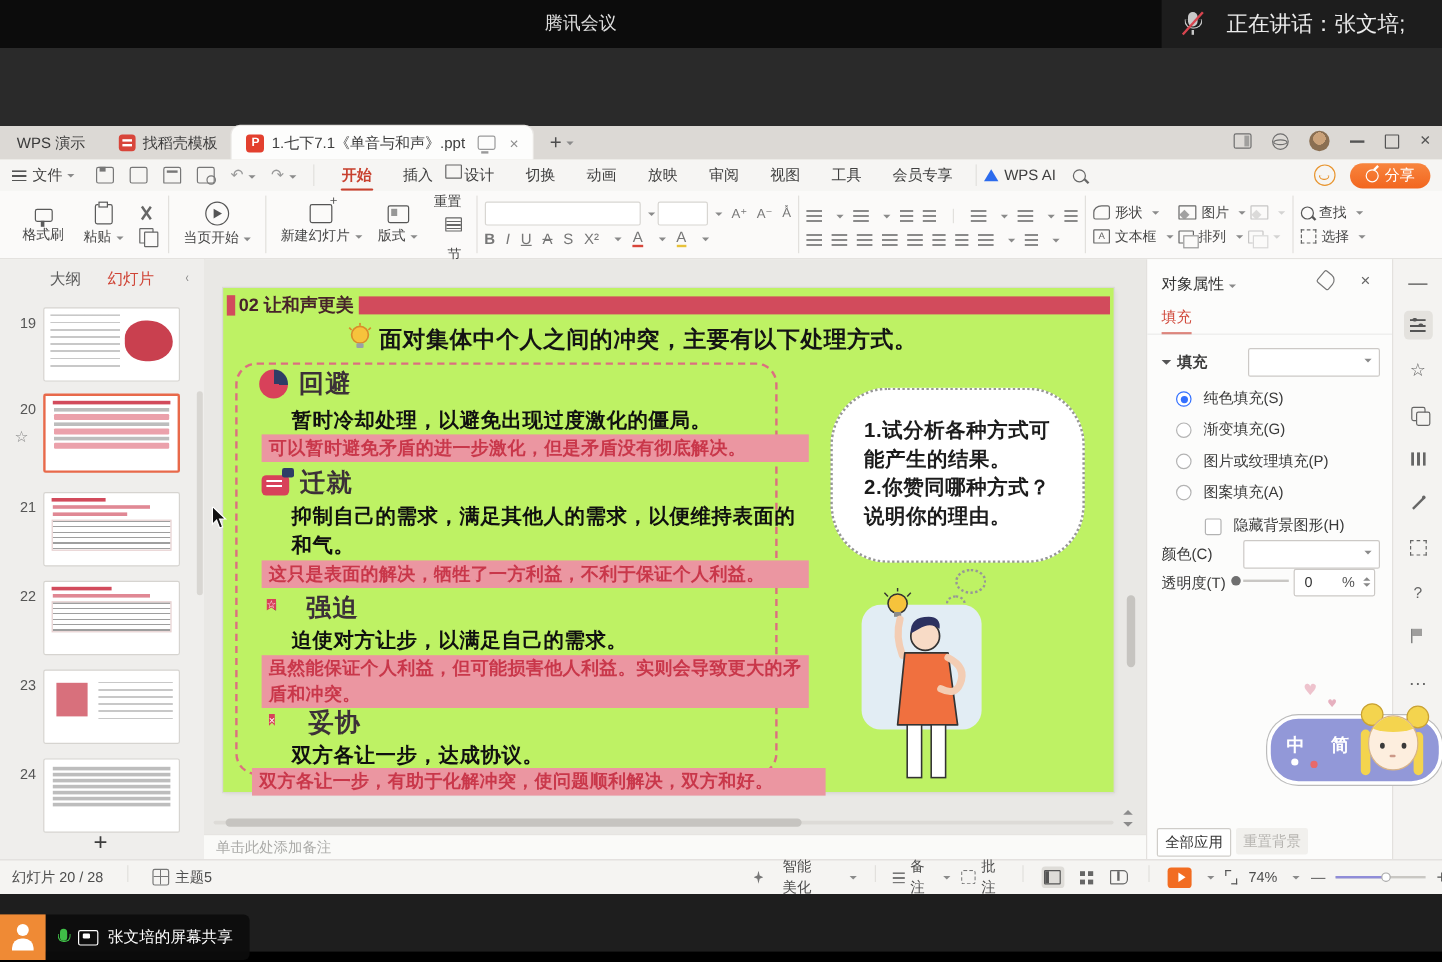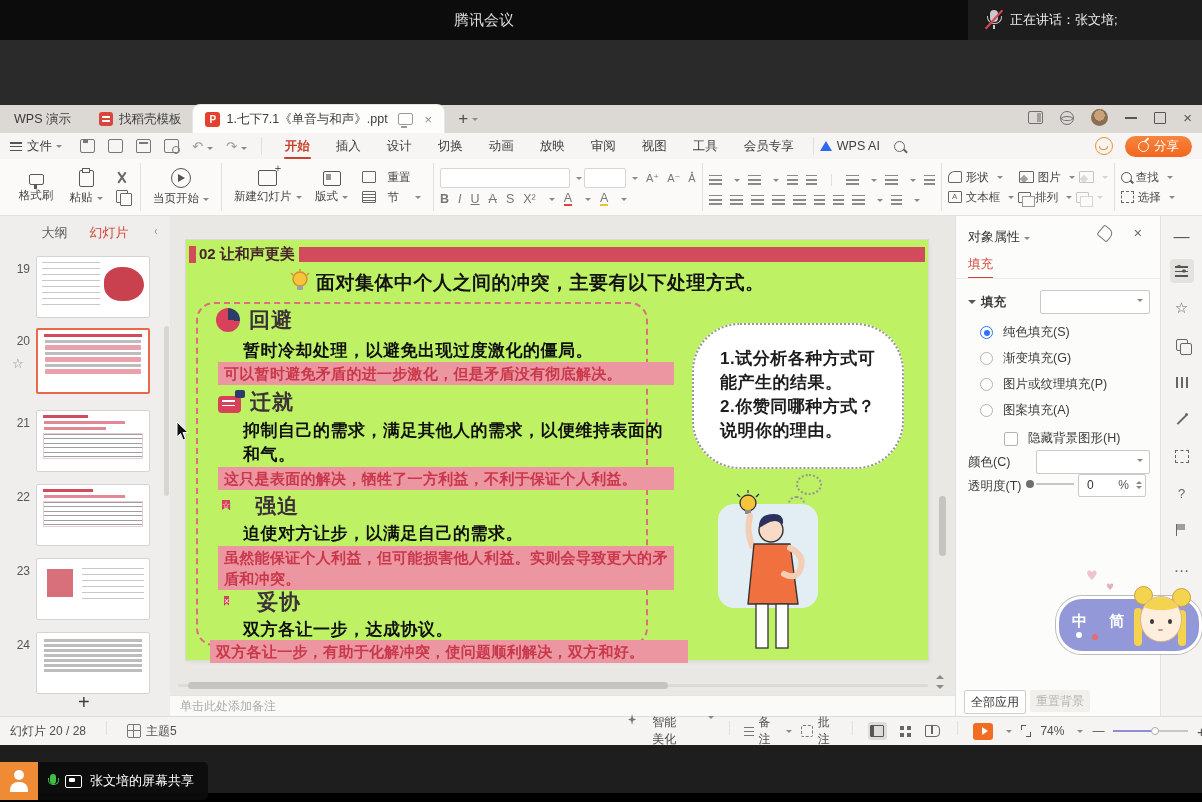--- a/index.html
+++ b/index.html
@@ -10,21 +10,21 @@
   .vsep{width:1px;background:#e2e0dd;align-self:stretch;margin:4px 6px;}
   
   .tmbar{left:0;top:0;width:1202px;height:40px;background:#0c0c0c;}
   .tm-title{left:0;top:0;width:968px;height:40px;line-height:40px;text-align:center;color:#dedede;font-size:15px;}
   .tm-right{left:968px;top:0;width:234px;height:40px;background:#1d1d1d;display:flex;align-items:center;}
   .mic-muted{position:relative;width:16px;height:22px;margin-left:18px;}
   .mic-muted .cap{position:absolute;left:4px;top:1px;width:8px;height:12px;border-radius:4px;background:#c9c9c9;}
   .mic-muted .stand{position:absolute;left:1px;top:7px;width:13px;height:7px;border:1.5px solid #c9c9c9;border-top:none;border-radius:0 0 7px 7px;}
   .mic-muted .base{position:absolute;left:7px;top:16px;width:2px;height:4px;background:#c9c9c9;}
   .mic-muted .slash{position:absolute;left:7px;top:-2px;width:2px;height:25px;background:#d8454f;transform:rotate(42deg);}
-  .tm-speak{color:#ececec;font-size:13px;margin-left:8px;}
+  .tm-speak{color:#ececec;font-size:18px;margin-left:20px;}
   .mid-dark{left:0;top:40px;width:1202px;height:65px;background:#2a2a2a;}
   .bot-dark{left:0;top:744px;width:1202px;height:58px;background:#1e1e1e;}
   .bot-black{left:0;top:793px;width:1202px;height:9px;background:#000;}
   
   .wps{left:0;top:105px;width:1202px;height:639px;background:#f6f5f3;}
   
   .tabbar{left:0;top:105px;width:1202px;height:28px;background:#dcd9d5;display:flex;align-items:center;font-size:12.5px;color:#3d3d3d;}
   .appname{padding:0 16px 0 14px;font-size:12.5px;color:#3a3a3a;}
   .dtab{display:flex;align-items:center;gap:6px;padding:0 12px;height:28px;}
   .dtab .dicon{width:14px;height:14px;border-radius:3px;background:#d8453a;position:relative;}
@@ -81,21 +81,21 @@
   .ic-scis{position:relative;width:12px;height:12px;}
   .ic-scis::before,.ic-scis::after{content:"";position:absolute;left:5px;top:-1px;width:1.6px;height:13px;background:#666;}
   .ic-scis::before{transform:rotate(35deg);}
   .ic-scis::after{transform:rotate(-35deg);}
   .ic-play{width:18px;height:18px;border:1.6px solid #555;border-radius:50%;position:relative;margin:0 auto;}
   .ic-play::after{content:"";position:absolute;left:6px;top:4.5px;width:0;height:0;border:4.5px solid transparent;border-left:7px solid #555;}
   .ic-slideplus{width:17px;height:14px;border:1.5px solid #555;border-radius:2px;position:relative;margin:0 auto;}
   .ic-slideplus::after{content:"+";position:absolute;right:-5px;top:-9px;font-size:11px;color:#555;}
   .ic-layout{width:16px;height:13px;border:1.5px solid #555;border-radius:2px;position:relative;margin:0 auto;}
   .ic-layout::after{content:"";position:absolute;left:2px;top:2px;width:5px;height:6px;background:#555;opacity:.6;}
-  .minirow{display:flex;align-items:center;gap:12px;font-size:11.5px;color:#454545;}
+  .minirow{display:flex;align-items:flex-end;gap:12px;font-size:11.5px;color:#454545;flex-direction:column;}
   .ic-reset{width:12px;height:10px;border:1.4px solid #666;border-radius:1px;position:relative;}
   .ic-sec{width:12px;height:10px;border:1.4px solid #666;border-radius:1px;background:repeating-linear-gradient(to bottom,transparent 0 2px,#666 2px 3px);}
   .fontgrp{display:flex;flex-direction:column;justify-content:center;gap:4px;}
   .finput{display:flex;align-items:center;gap:2px;}
   .fbox{height:18px;background:#fff;border:1px solid #d8d6d2;border-radius:2px;}
   .fb1{width:128px;} .fb2{width:40px;}
   .fmini{font-size:11px;color:#777;display:flex;align-items:center;gap:8px;margin-left:6px;}
   .frow{display:flex;align-items:center;gap:9px;font-size:12.5px;color:#777;}
   .fB{font-weight:bold;} .fI{font-style:italic;} .fU{text-decoration:underline;}
   .fS{text-decoration:line-through;}
@@ -733,21 +733,21 @@
   <div class="abs statusbar">
     <div class="sb-left">
       <span>幻灯片 20 / 28</span>
       <span class="vsep" style="height:14px;"></span>
       <span style="display:flex;align-items:center;gap:5px;">
         <span class="ic-theme"></span>
         <span>主题5</span>
       </span>
     </div>
     <div class="sb-right">
-      <span style="display:flex;align-items:flex-start;gap:16px;">
+      <span style="display:flex;align-items:center;gap:16px;">
         <span class="ic-spark"></span>
         <span>智能美化</span>
           <span class="chev"></span>
       </span>
       <span class="vsep" style="height:14px;"></span>
       <span style="display:flex;align-items:center;gap:5px;">
         <span class="ic-note"></span>
         <span>备注</span>
           <span class="chev"></span>
       </span>

